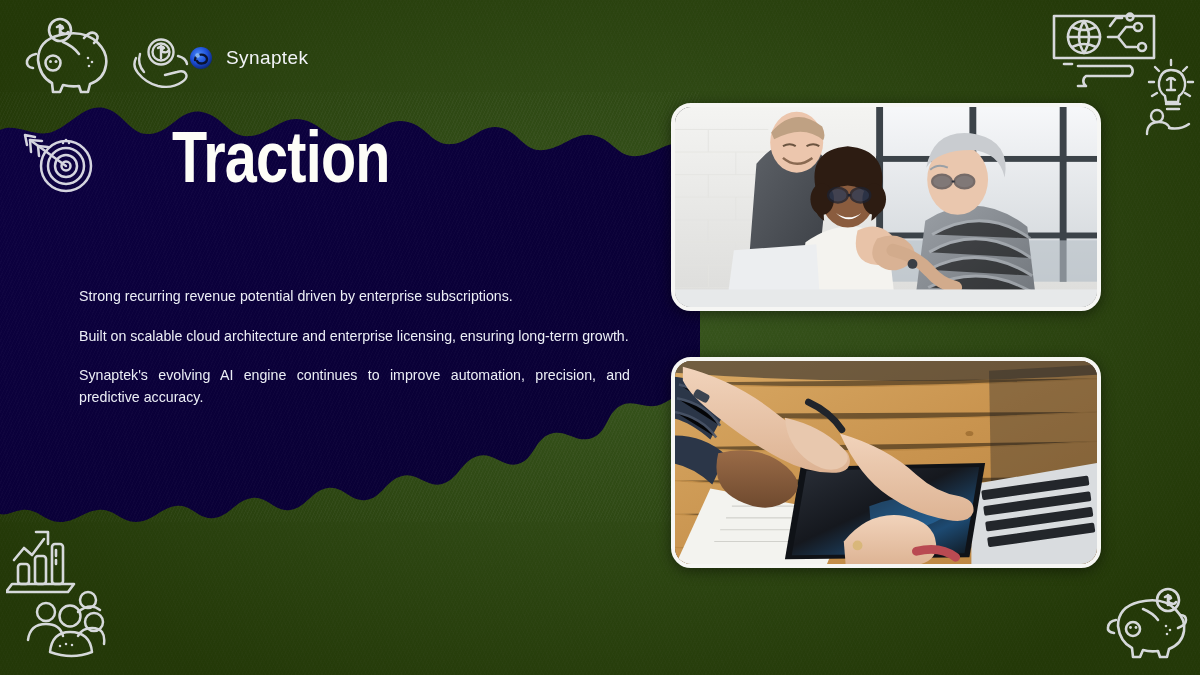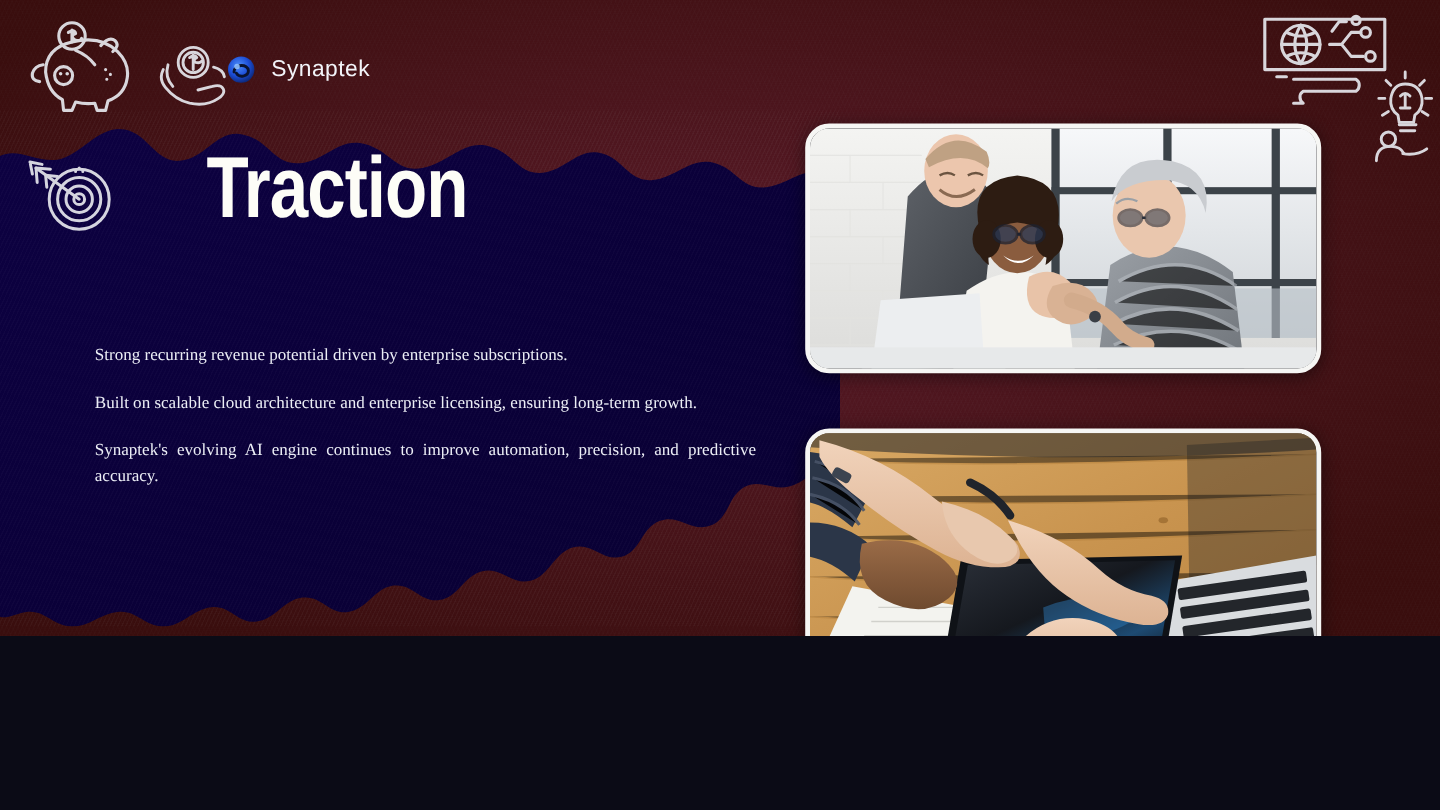--- a/index.html
+++ b/index.html
@@ -6,23 +6,23 @@
   html,body { width:1200px; height:675px; overflow:hidden; }
   body {
     background:#0b0b16;
     font-family:"Liberation Sans", sans-serif;
     position:relative;
   }
 
   
   .slide {
     position:absolute; inset:0;
-    width:1200px; height:530px;
+    width:1200px; height:675px;
     overflow:hidden;
-    background:#7f1d1d;
+    background:#4d7c0f;
   }
 
   
   .texture {
     position:absolute; inset:0;
     background-image:
       repeating-linear-gradient(115deg, rgba(255,255,255,.030) 0 1px, rgba(0,0,0,0) 1px 3px),
       repeating-linear-gradient(65deg,  rgba(255,255,255,.022) 0 1px, rgba(0,0,0,0) 1px 4px),
       repeating-linear-gradient(0deg,   rgba(255,255,255,.012) 0 1px, rgba(0,0,0,0) 1px 2px);
     opacity:.85;
@@ -72,21 +72,21 @@
     line-height:.92;
     letter-spacing:-1px;
     transform:scaleX(.80);
     transform-origin:left top;
   }
 
   
   .body-copy {
     position:absolute; left:79px; top:286px; width:551px;
     z-index:20;
-    font-family:Liberation Serif, serif;
+    font-family:Liberation Sans, sans-serif;
     font-size:14.2px;
     line-height:21.5px;
     color:#eceef6;
     text-align:justify;
   }
   .body-copy p { margin:0 0 18px 0; text-align:justify; text-justify:inter-word; }
   .body-copy p:last-child { margin-bottom:0; }
 
   
   .photo-card {

